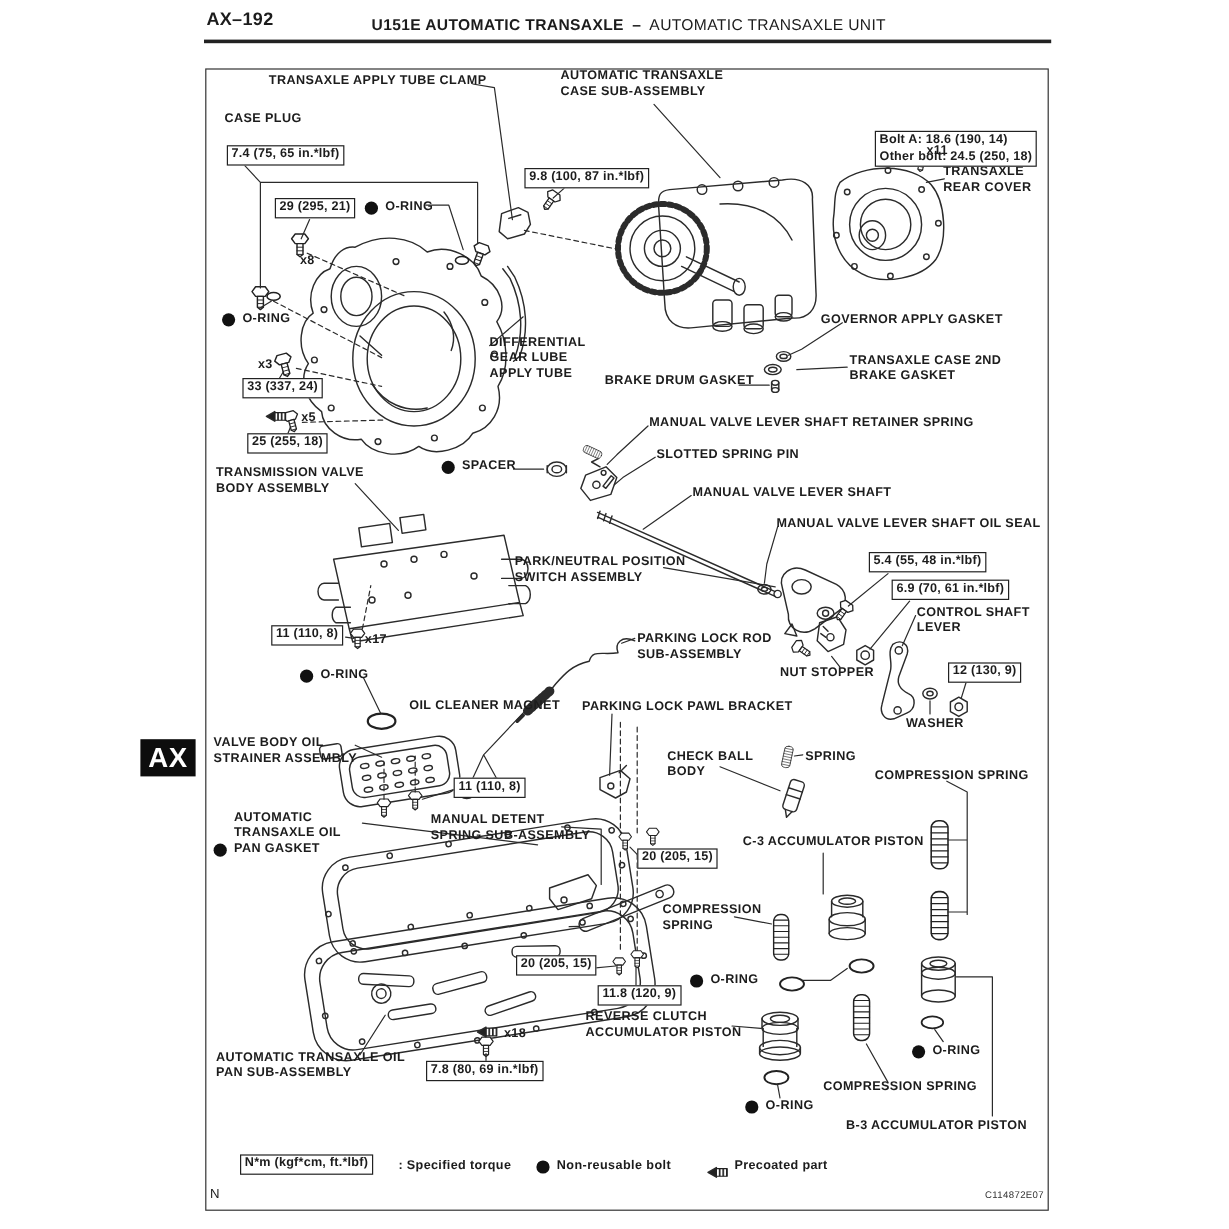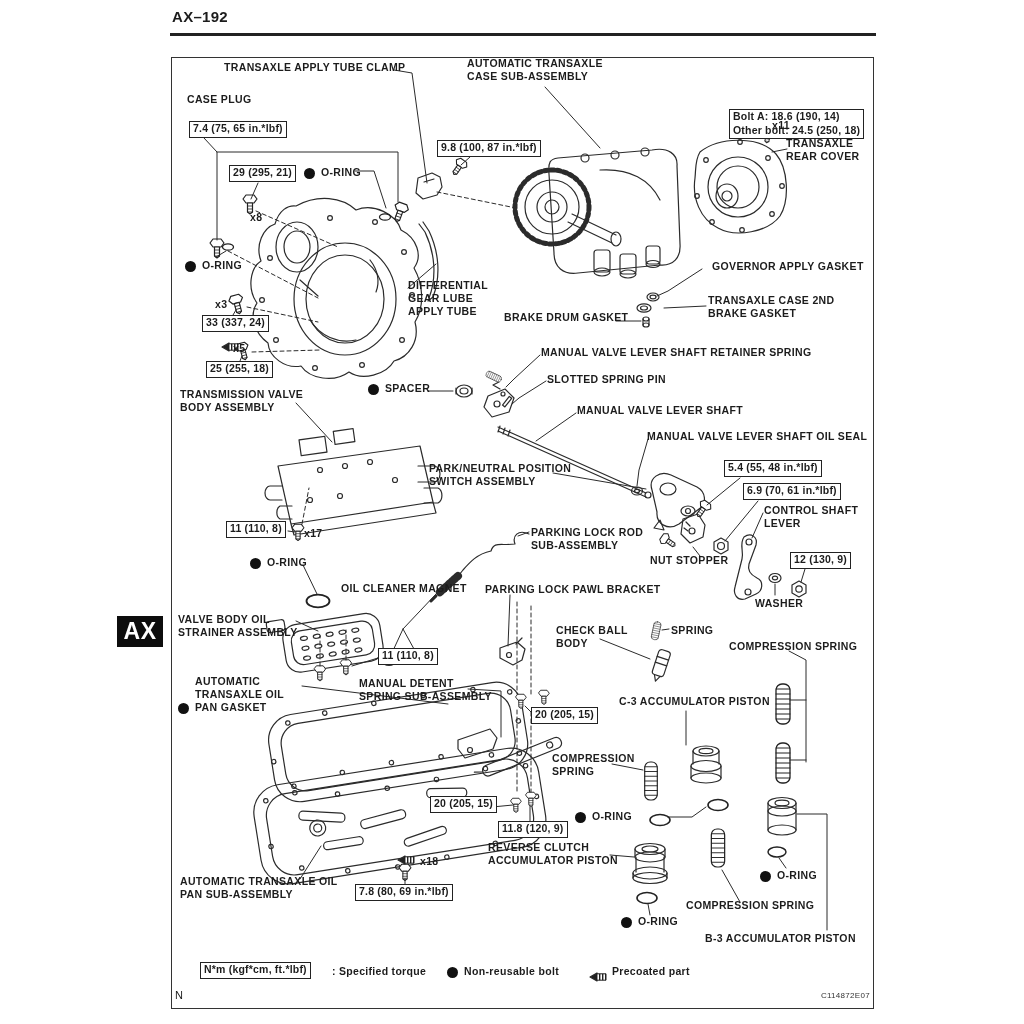--- a/index.html
+++ b/index.html
@@ -27,20 +27,23 @@
   .ftr-n{position:absolute;left:175px;top:989px;font-size:11px;}
   .ftr-code{position:absolute;left:770px;top:991px;width:100px;text-align:right;font-size:8px;color:#333;letter-spacing:.3px;}
   .legend-txt{position:absolute;font-size:10.5px;font-weight:bold;letter-spacing:.3px;}
 </style>
 </head>
 <body>
 
 <div id="page">
 
   <div class="hdr-code">AX–192</div>
+  <div class="hdr-title">
+    <span class="b">U151E AUTOMATIC TRANSAXLE</span><span class="sep">–</span><span class="r">AUTOMATIC TRANSAXLE UNIT</span>
+  </div>
   <div class="hdr-rule"></div>
 
   <div class="frame"></div>
   <div class="ax-tab">AX</div>
 
   <svg id="art" width="1024" height="1024" viewBox="0 0 1024 1024">
     <defs>
       <pattern id="h2" width="3" height="6" patternUnits="userSpaceOnUse">
         <rect width="3" height="6" fill="#fff"></rect>
           <rect width="1.4" height="6" fill="#222"></rect>
@@ -396,21 +399,21 @@
 
   <div class="lbl" style="left:224px;top:61px">TRANSAXLE APPLY TUBE CLAMP</div>
   <div class="lbl" style="left:467px;top:57px">AUTOMATIC TRANSAXLE
 CASE SUB-ASSEMBLY</div>
   <div class="lbl" style="left:187px;top:93px">CASE PLUG</div>
   <div class="lbl" style="left:786px;top:137px">TRANSAXLE
 REAR COVER</div>
   <div class="lbl" style="left:408px;top:279px">DIFFERENTIAL
 GEAR LUBE
 APPLY TUBE</div>
-  <div class="lbl" style="left:712px;top:260px">GOVERNOR APPLY GASKET</div>
+  <div class="lbl" style="left:684px;top:260px">GOVERNOR APPLY GASKET</div>
   <div class="lbl" style="left:708px;top:294px">TRANSAXLE CASE 2ND
 BRAKE GASKET</div>
   <div class="lbl" style="left:504px;top:311px">BRAKE DRUM GASKET</div>
   <div class="lbl" style="left:541px;top:346px">MANUAL VALVE LEVER SHAFT RETAINER SPRING</div>
   <div class="lbl" style="left:547px;top:373px">SLOTTED SPRING PIN</div>
   <div class="lbl" style="left:577px;top:404px">MANUAL VALVE LEVER SHAFT</div>
   <div class="lbl" style="left:647px;top:430px">MANUAL VALVE LEVER SHAFT OIL SEAL</div>
   <div class="lbl" style="left:180px;top:388px">TRANSMISSION VALVE
 BODY ASSEMBLY</div>
   <div class="lbl" style="left:429px;top:462px">PARK/NEUTRAL POSITION
@@ -489,21 +492,21 @@
   <div class="tq" style="left:226px;top:521px">11 (110, 8)</div>
   <div class="tq" style="left:378px;top:648px">11 (110, 8)</div>
   <div class="tq" style="left:531px;top:707px">20 (205, 15)</div>
   <div class="tq" style="left:430px;top:796px">20 (205, 15)</div>
   <div class="tq" style="left:498px;top:821px">11.8 (120, 9)</div>
   <div class="tq" style="left:355px;top:884px">7.8 (80, 69 in.*lbf)</div>
 
   <div class="cnt" style="left:772px;top:119px">x11</div>
   <div class="cnt" style="left:250px;top:211px">x8</div>
   <div class="cnt" style="left:215px;top:298px">x3</div>
-  <div class="cnt" style="left:233px;top:342px">x5</div>
+  <div class="cnt" style="left:251px;top:342px">x5</div>
   <div class="cnt" style="left:304px;top:527px">x17</div>
   <div class="cnt" style="left:420px;top:855px">x18</div>
 
   <div class="tq" style="left:200px;top:962px">N*m (kgf*cm, ft.*lbf)</div>
   <div class="legend-txt" style="left:332px;top:965px">: Specified torque</div>
   <div class="dot-lbl" style="left:447px;top:965px">
       <span class="dot"></span>
       <span class="t">Non-reusable bolt</span>
     </div>
   <div class="legend-txt" style="left:612px;top:965px">Precoated part</div>

